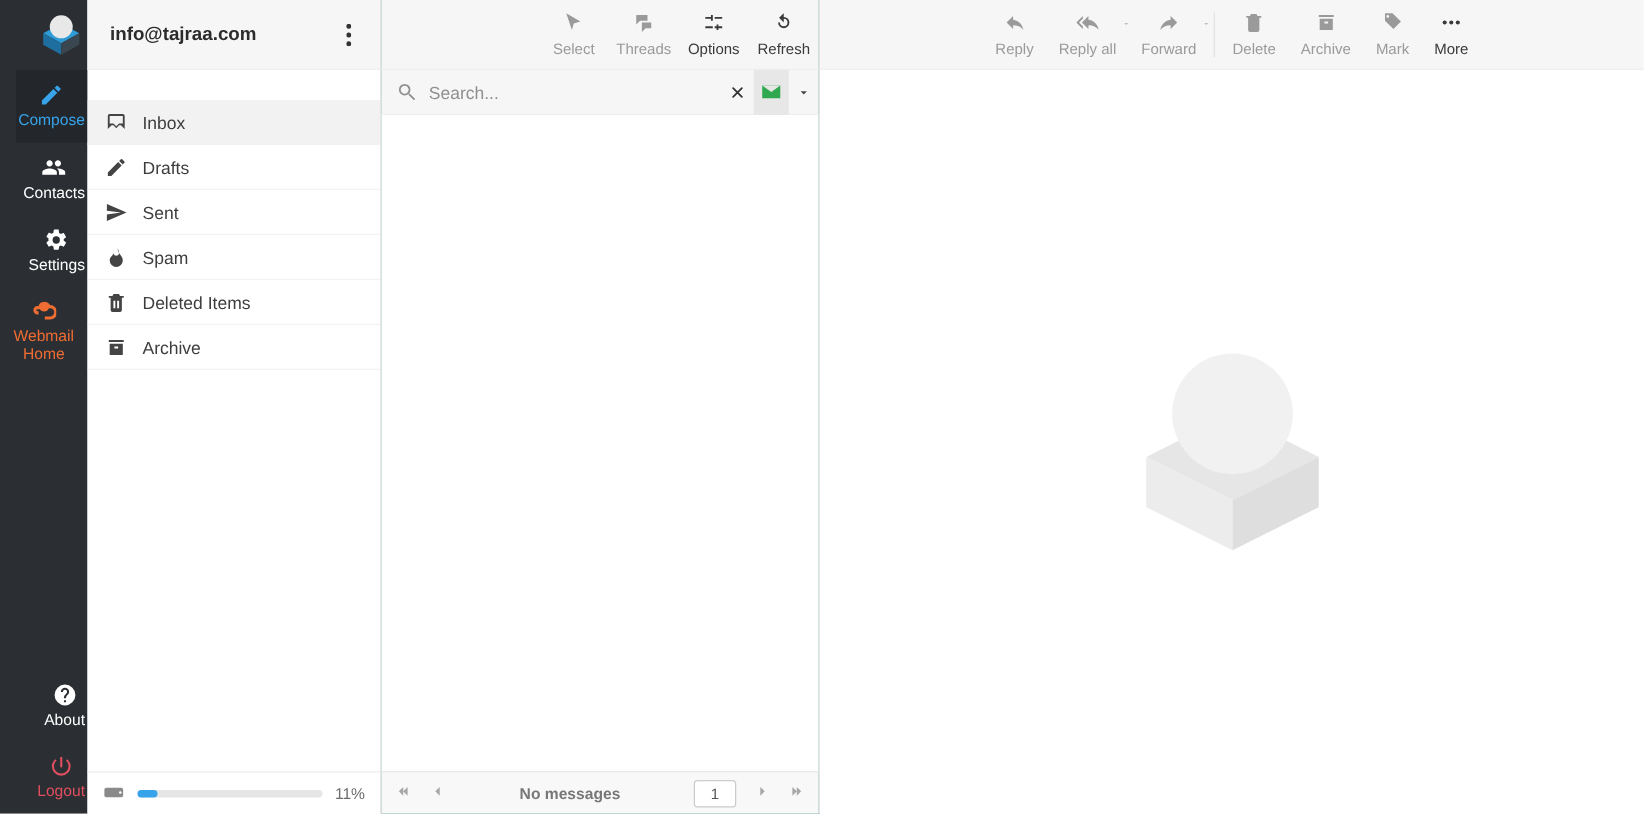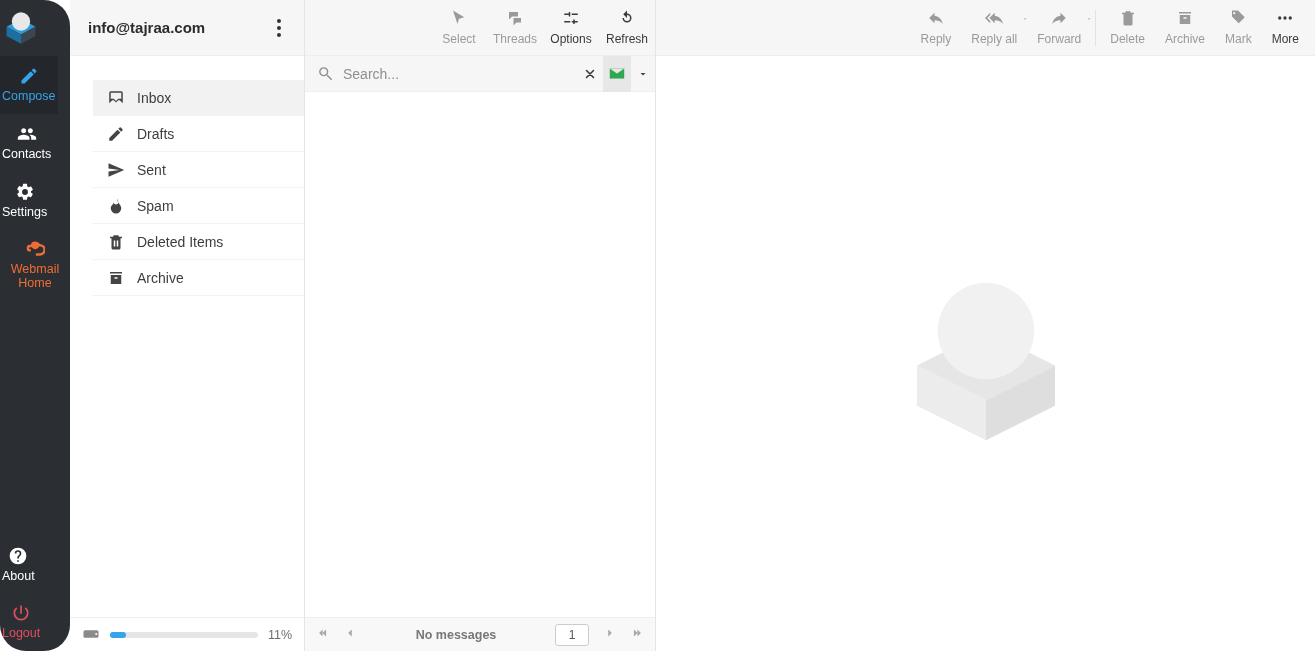--- a/index.html
+++ b/index.html
@@ -1,20 +1,20 @@
 <!DOCTYPE html>
 <html><head>
 <meta charset="utf-8">
 <style>
   * { box-sizing: border-box; margin: 0; padding: 0; }
   html, body { width: 1315px; height: 651px; font-family: "Helvetica Neue", Arial, sans-serif; font-size: 14px; color: #333; overflow: hidden; background:#fff;}
   .app { display: flex; width: 100%; height: 100%; }
 
   
-  .navrail { width: 70px; background: #2b2f33; color: #d7dbdf; display: flex; flex-direction: column; align-items: flex-start; border-radius: 26px; }
+  .navrail { width: 70px; background: #2b2f33; color: #d7dbdf; display: flex; flex-direction: column; align-items: flex-end; }
   .navrail .brand { height: 56px; display:flex; align-items:center; justify-content:center; background:#2b2f33; }
   .navrail .brand svg { width: 42px; height: 42px; }
   .nav-item { display:flex; flex-direction:column; align-items:center; justify-content:center; gap:4px; padding:10px 2px; font-size:12.5px; color:#fff; cursor:pointer; text-align:center; line-height:1.1; }
   .nav-item .ic { width:22px; height:20px; display:flex; align-items:center; justify-content:center; }
   .nav-item .ic svg { width:20px; height:20px; fill:#fff; }
   .nav-item.accent { color:#36a3eb; }
   .nav-item.accent .ic svg { fill:#36a3eb; }
   .nav-item.orange { color:#ef6c33; }
   .nav-item.orange .ic svg { fill:#ef6c33; }
   .nav-item.red { color:#e04f5f; }
@@ -27,21 +27,21 @@
   .folderpane { width: 235px; border-right:1px solid #e5e5e5; display:flex; flex-direction:column; background:#fff;gap:24px; }
   .listpane   { width: 351px; border-right:1px solid #e5e5e5; display:flex; flex-direction:column; background:#0f766e; }
   .msgpane    { flex:1; display:flex; flex-direction:column; background:#fff; }
 
   
   .fp-header { height:56px; display:flex; align-items:center; justify-content:space-between; padding:0 14px 0 18px; border-bottom:1px solid #eee; background:#f6f6f6;}
   .fp-header .email { font-weight:700; color:#2c2c2c; font-size:15px; }
   .fp-header .more { width:22px; height:28px; display:flex; align-items:center; justify-content:center; cursor:pointer; }
   .fp-header .more svg { width:4px; height:18px; fill:#333; }
 
-  .folder-list { flex:1; overflow:auto;padding-left:23px; }
+  .folder-list { flex:1; overflow:auto; }
   .folder { height:36px; display:flex; align-items:center; gap:12px; padding:0 14px; border-bottom:1px solid #f2f2f2; cursor:pointer; color:#3d3d3d; }
   .folder.selected { background:#f2f2f2; }
   .folder .fi { width:18px; height:18px; display:flex; align-items:center; justify-content:center; }
   .folder .fi svg { width:18px; height:18px; fill:#444; }
 
   .quota { height:34px; border-top:1px solid #eee; display:flex; align-items:center; gap:10px; padding:0 12px; color:#6d6d6d; font-size:12.5px; }
   .quota .disk { width:18px; height:14px; }
   .quota .bar { flex:1; height:6px; background:#e6e6e6; border-radius:3px; position:relative; }
   .quota .bar .fill { position:absolute; left:0; top:0; bottom:0; width:11%; background:#36a3eb; border-radius:3px; }
 
@@ -66,21 +66,21 @@
 
   .list-body { flex:1; background:#fff; }
 
   .pager { height:34px; border-top:1px solid #eee; background:#f8f8f8; display:flex; align-items:center; justify-content:space-between; padding:0 10px; color:#8c8c8c; font-size:12.5px; }
   .pager .parrows { display:flex; align-items:center; gap:14px; }
   .pager .parrows.right .page-input { width:34px; height:22px; border:1px solid #ccc; border-radius:3px; text-align:center; font-size:12px; color:#555; background:#fff; }
   .pager svg { width:14px; height:14px; fill:#a6a6a6; }
   .pager .nm { color:#777; font-weight:600; }
 
   
-  .mp-toolbar { height:56px; background:#f6f6f6; border-bottom:1px solid #eee; display:flex; align-items:flex-start; justify-content:flex-end; padding:0 6px; }
+  .mp-toolbar { height:56px; background:#f6f6f6; border-bottom:1px solid #eee; display:flex; align-items:flex-start; justify-content:center; padding:0 6px; }
   .mp-tb-item { display:flex; flex-direction:column; align-items:center; justify-content:center; padding:8px 10px 0 10px; gap:4px; font-size:12px; color:#9a9a9a; cursor:pointer; position:relative; }
   .mp-tb-item.enabled { color:#3a3a3a; }
   .mp-tb-item .ic { height:20px; display:flex; align-items:center; justify-content:center; }
   .mp-tb-item .ic svg { width:18px; height:18px; fill:#9a9a9a; }
   .mp-tb-item.enabled .ic svg { fill:#3a3a3a; }
   .mp-tb-item .caret { position:absolute; right:-2px; top:12px; }
   .mp-tb-item .caret svg { width:8px; height:8px; fill:#bdbdbd; }
   .mp-sep { width:1px; height:36px; background:#e2e2e2; margin:10px 4px 0 4px; }
 
   .mp-body { flex:1; display:flex; align-items:center; justify-content:center; }

